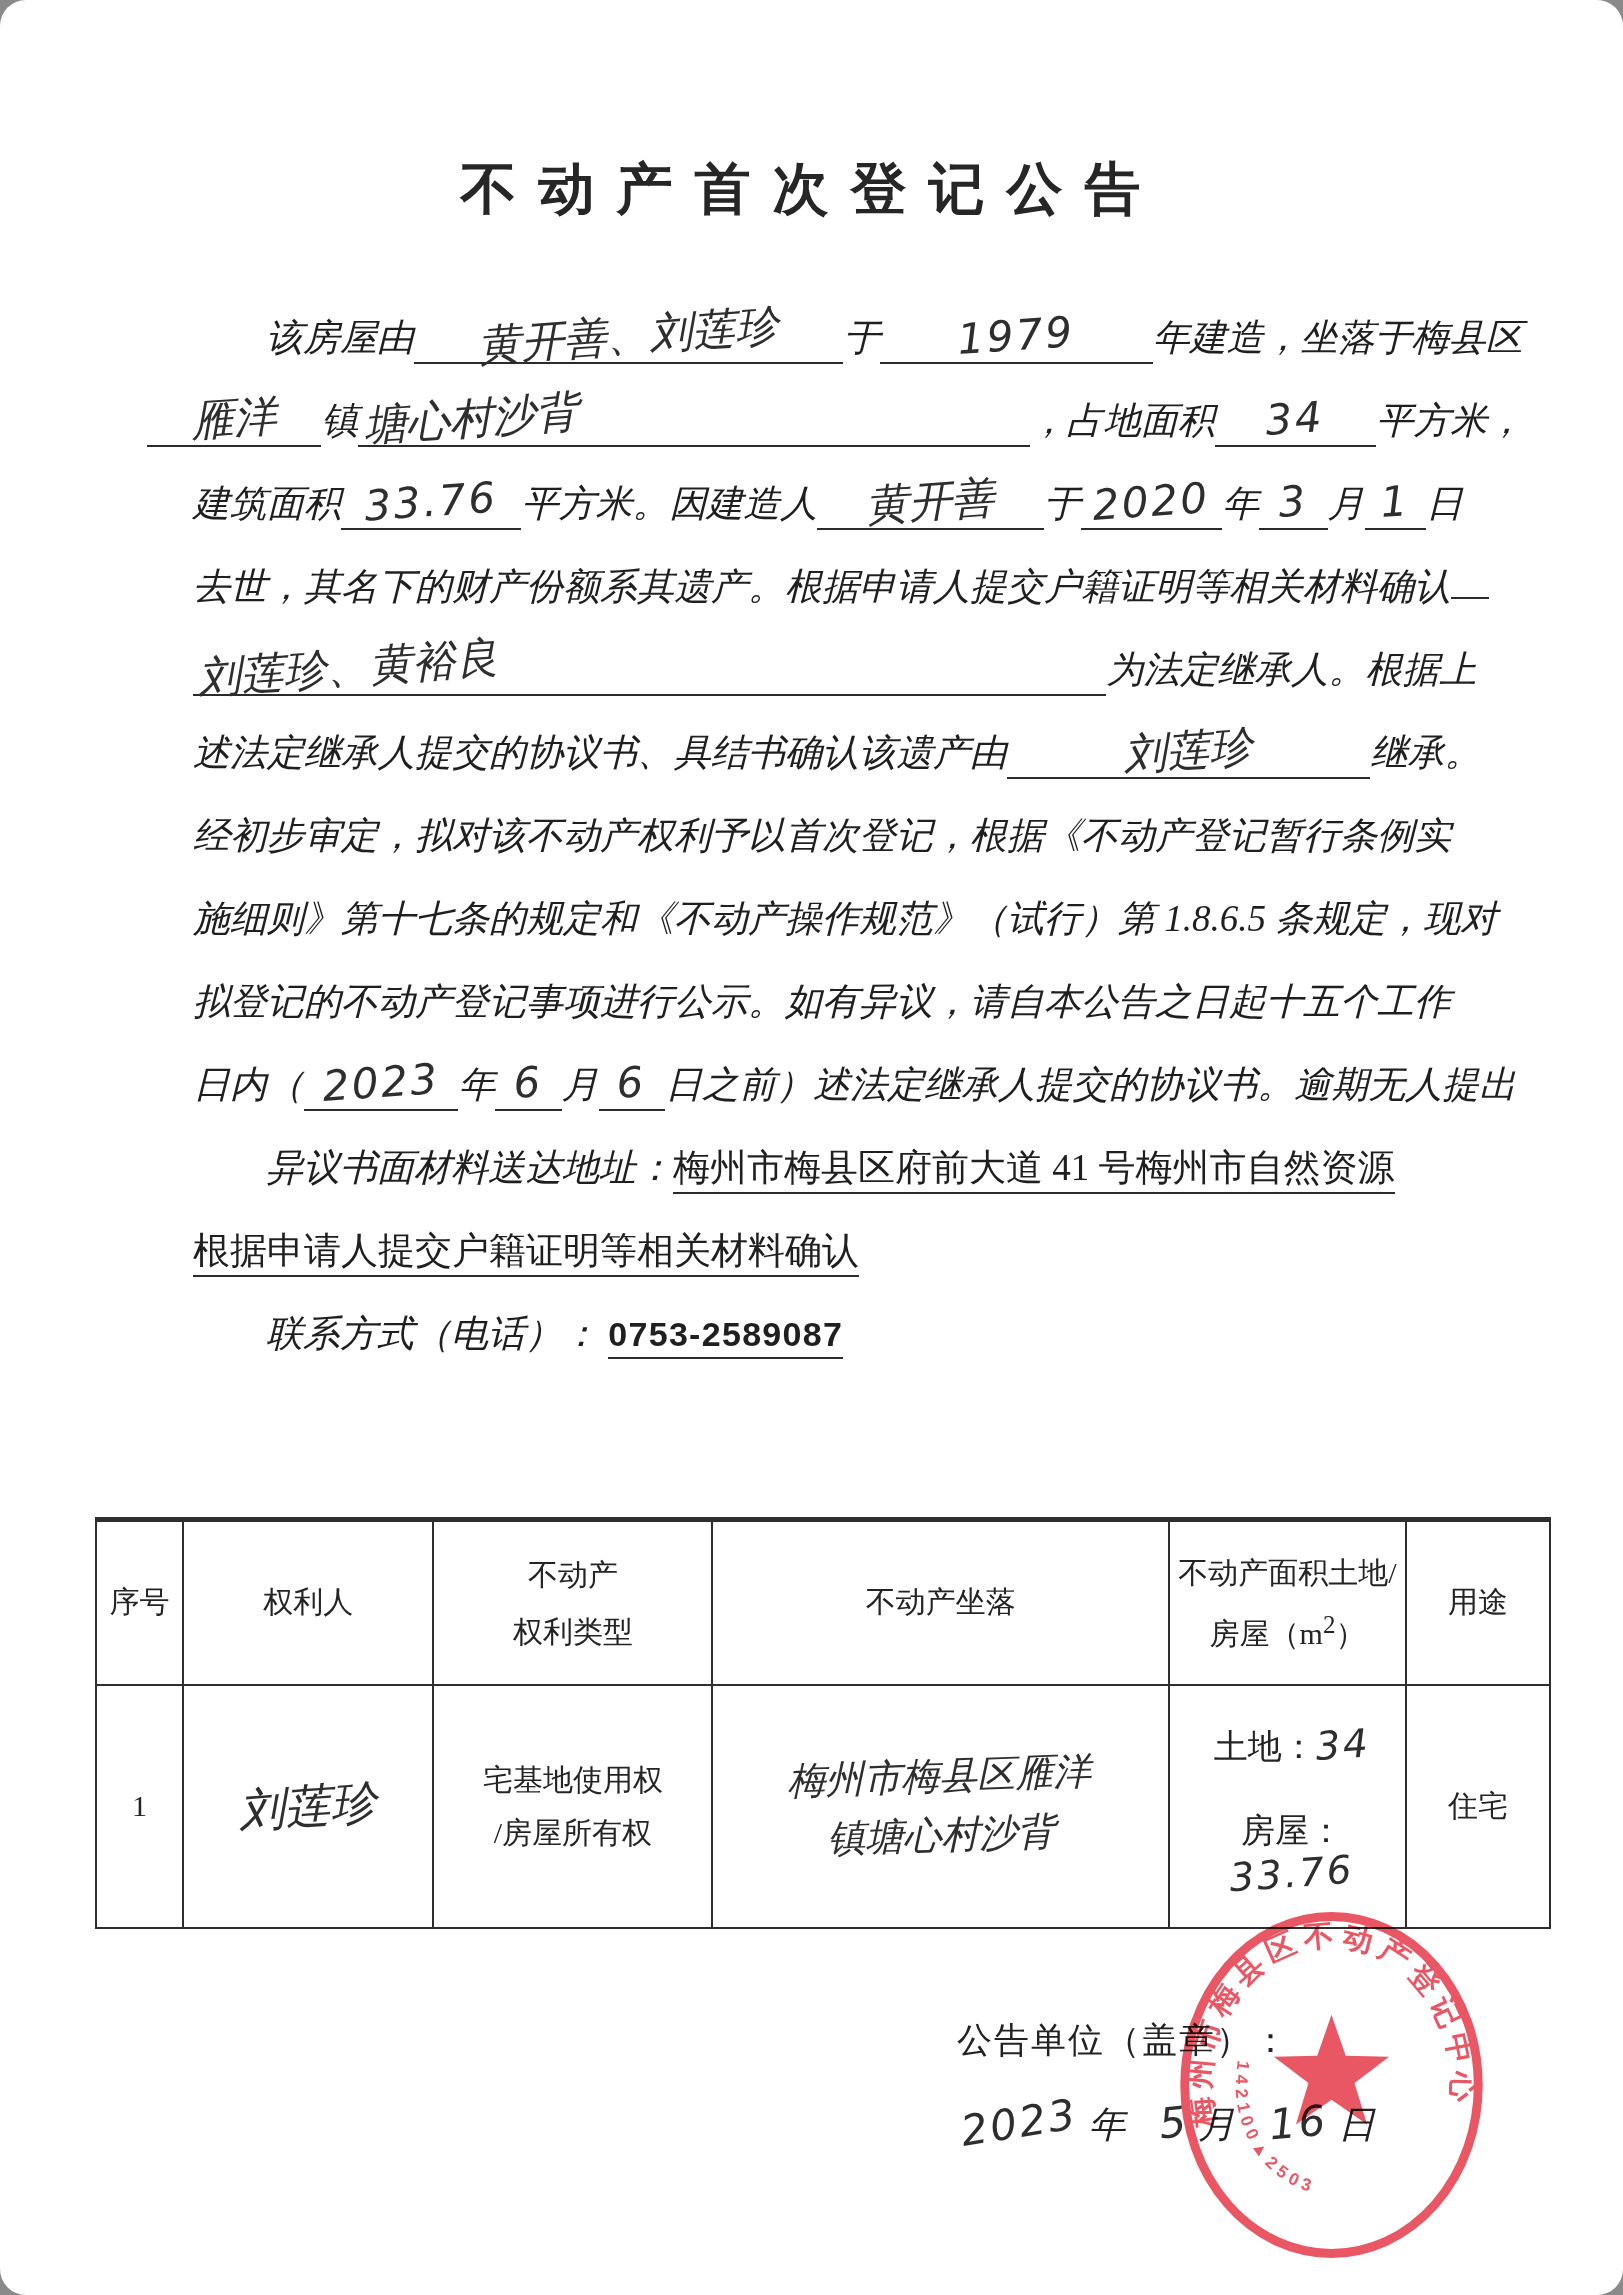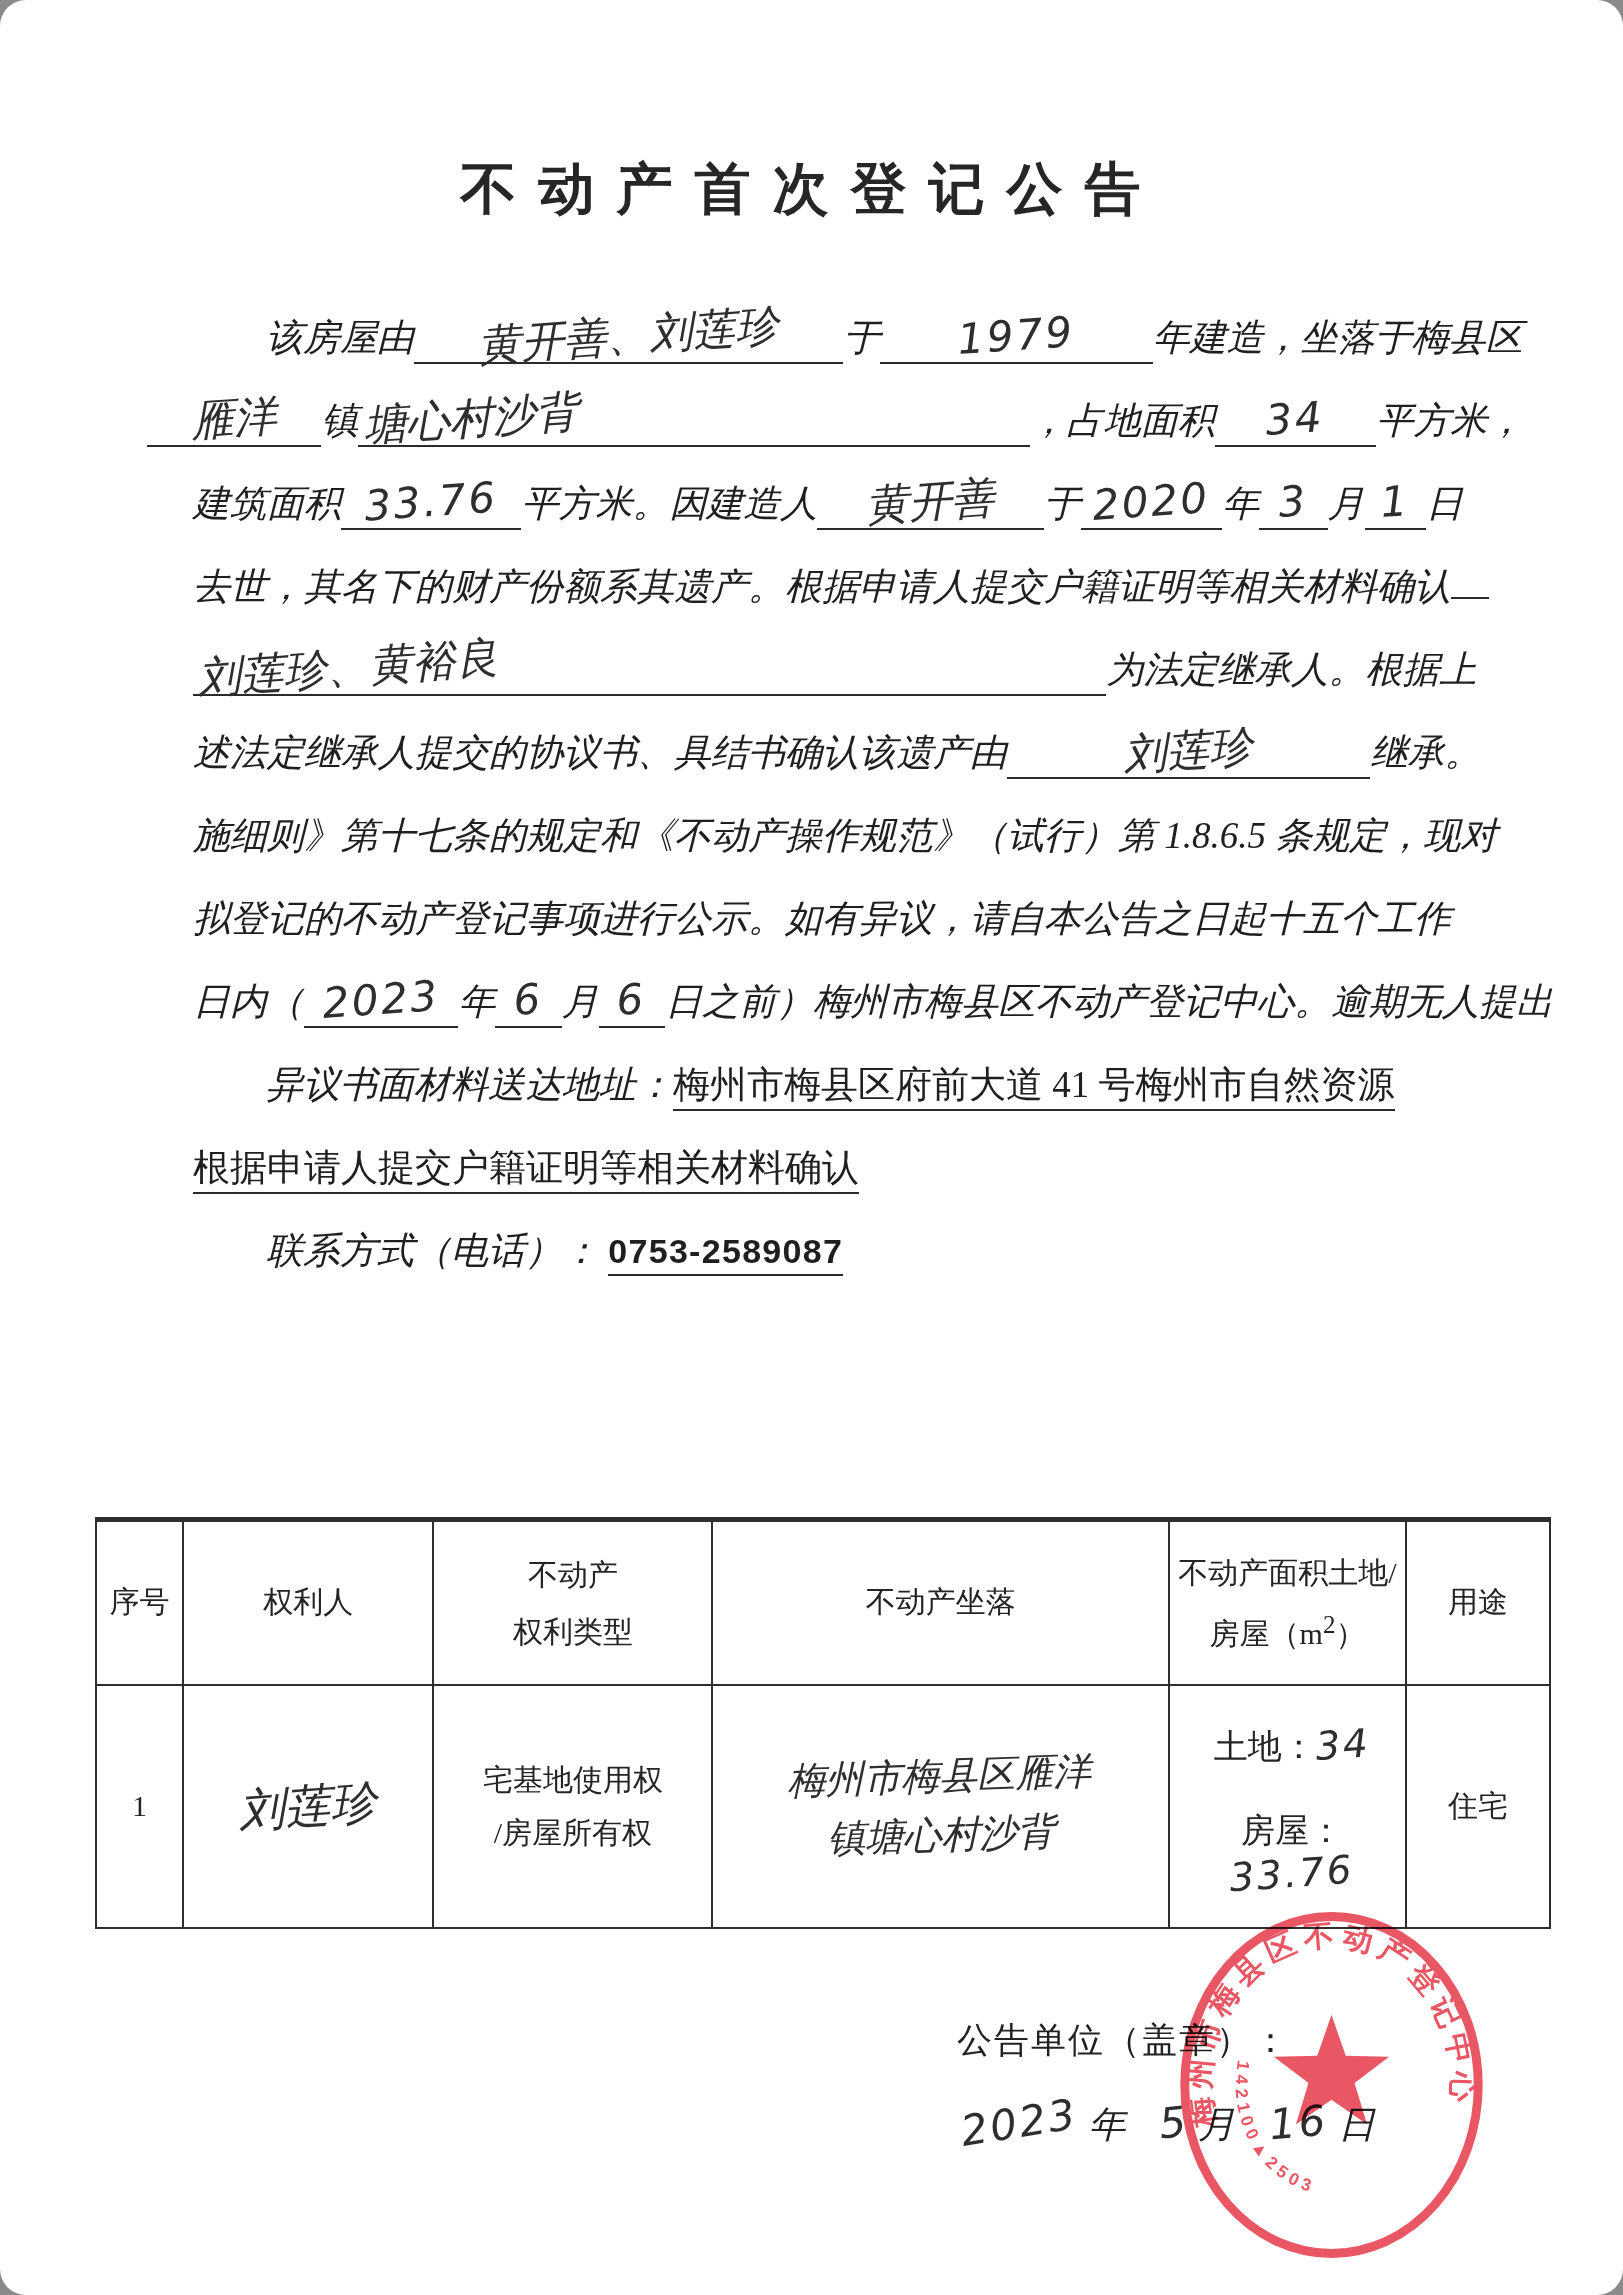--- a/index.html
+++ b/index.html
@@ -105,31 +105,34 @@
     </div>
 
     <div class="line">
       <span class="u wL left"><span class="hand name">刘莲珍、黄裕良</span></span><span class="p">为法定继承人。根据上</span>
     </div>
 
     <div class="line">
       <span class="p">述法定继承人提交的协议书、具结书确认该遗产由</span><span class="u wM"><span class="hand name">刘莲珍</span></span><span class="p">继承。</span>
     </div>
 
+    <div class="line">
+      <span class="p">经初步审定，拟对该不动产权利予以首次登记，根据《不动产登记暂行条例实</span>
+    </div>
 
     <div class="line">
       <span class="p">施细则》第十七条的规定和《不动产操作规范》（试行）第 1.8.6.5 条规定，现对</span>
     </div>
 
     <div class="line">
       <span class="p">拟登记的不动产登记事项进行公示。如有异议，请自本公告之日起十五个工作</span>
     </div>
 
     <div class="line">
-      <span class="p">日内（</span><span class="u wN"><span class="hand num">2023</span></span><span class="p">年</span><span class="u wO"><span class="hand num">6</span></span><span class="p">月</span><span class="u wO"><span class="hand num">6</span></span><span class="p">日之前）梅州市梅县区不动产登记中心。逾期无人提出</span>
+      <span class="p">日内（</span><span class="u wN"><span class="hand num">2023</span></span><span class="p">年</span><span class="u wO"><span class="hand num">6</span></span><span class="p">月</span><span class="u wO"><span class="hand num">6</span></span><span class="p">日之前）述法定继承人提交的协议书。逾期无人提出</span>
     </div>
 
 
     <div class="line indent">
       <span class="p">异议书面材料送达地址：</span><span class="pu">梅州市梅县区府前大道 41 号梅州市自然资源</span>
     </div>
 
     <div class="line">
       <span class="pu">根据申请人提交户籍证明等相关材料确认</span>
     </div>

